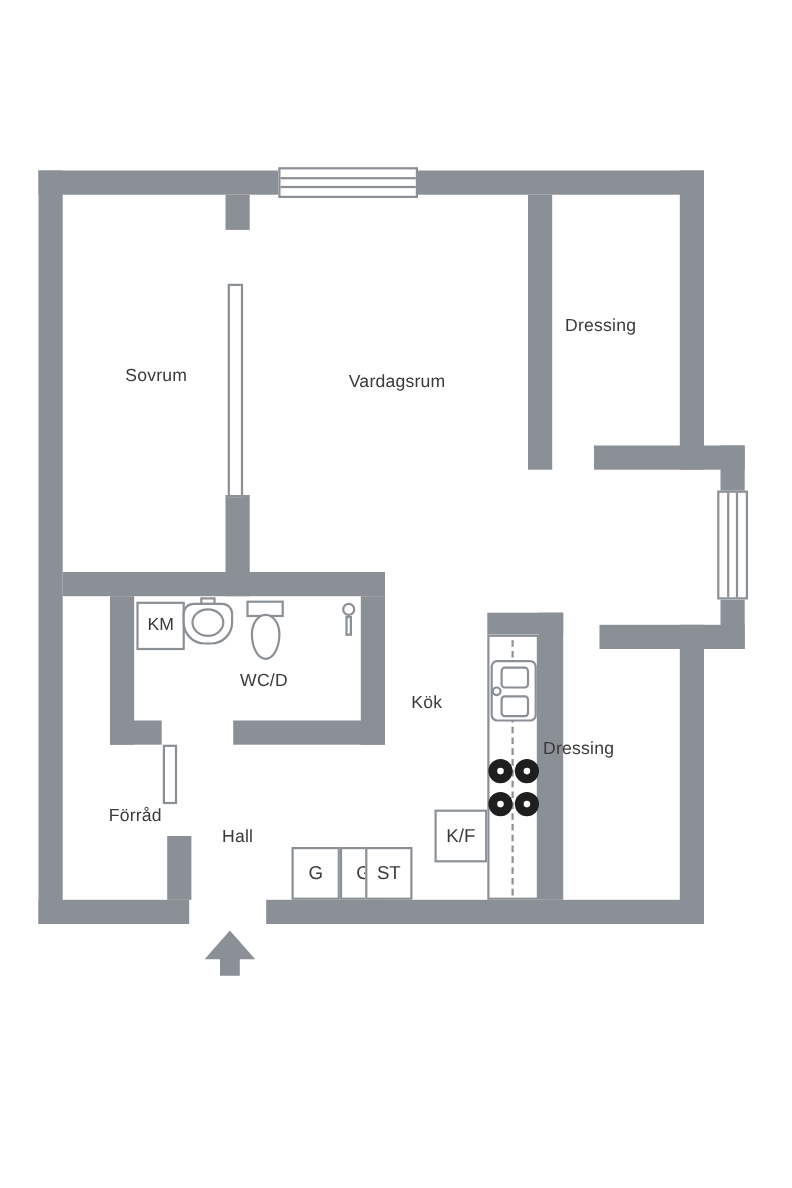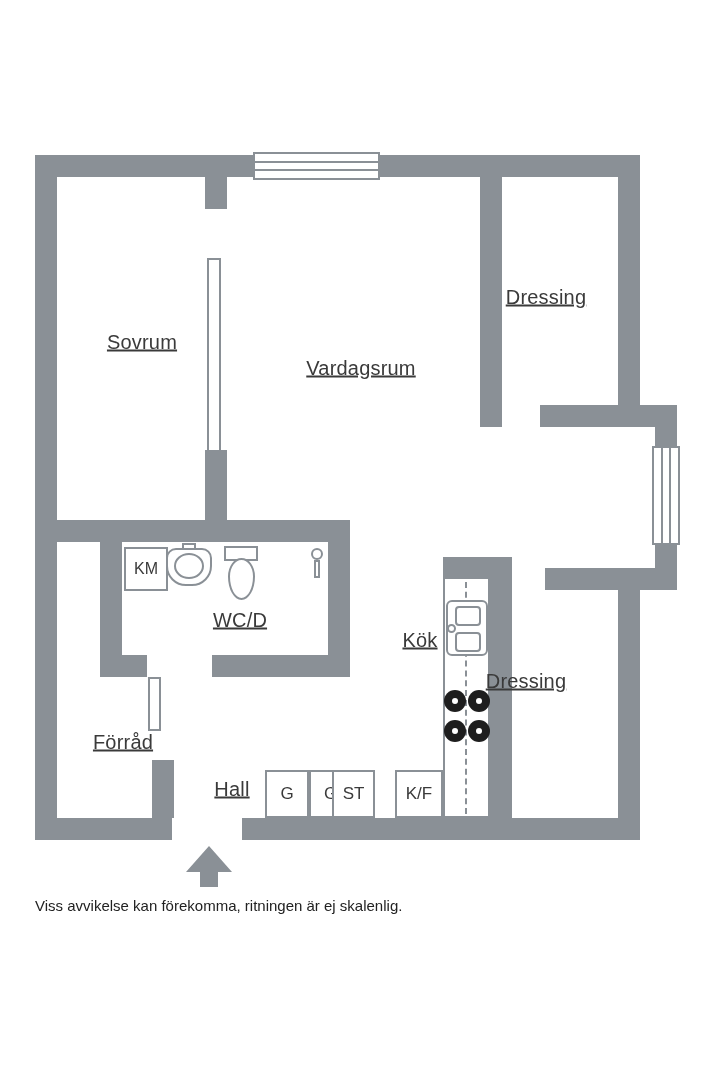--- a/index.html
+++ b/index.html
@@ -14,21 +14,21 @@
     position:absolute; background:#fff; border:2px solid var(--wall,#8a9096);
     display:flex; align-items:center; justify-content:center;
     font-size:17px; color:var(--text,#3a3a3a);
   }
   .thinbox { position:absolute; background:#fff; border:2px solid var(--wall,#8a9096); }
   .window { position:absolute; background:#fff; border:2px solid var(--wall,#8a9096); }
   .win-line-h { position:absolute; left:0; right:0; height:2px; background:var(--wall,#8a9096); }
   .win-line-v { position:absolute; top:0; bottom:0; width:2px; background:var(--wall,#8a9096); }
   .room-label {
     position:absolute; transform:translate(-50%,-50%); white-space:nowrap;
-    font-size:20px; color:var(--text,#3a3a3a); letter-spacing:.2px;text-decoration:underline;
+    font-size:16px; color:var(--text,#3a3a3a); letter-spacing:.2px;
   }
   .burner { position:absolute; width:22px; height:22px; background:#1e1e1e; border-radius:50%; }
   .burner::after {
     content:""; position:absolute; left:8px; top:8px; width:6px; height:6px;
     background:#fff; border-radius:50%;
   }
   .dashed-line {
     position:absolute; width:0; border-left:2px dashed var(--wall,#8a9096);
   }
   .disclaimer {
@@ -108,30 +108,29 @@
   <div>
     <div class="burner" style="left:444px;top:690px;"></div>
     <div class="burner" style="left:468px;top:690px;"></div>
     <div class="burner" style="left:444px;top:720px;"></div>
     <div class="burner" style="left:468px;top:720px;"></div>
   </div>
 
   <div class="box" style="left:265px;top:770px;width:44px;height:48px;">G</div>
   <div class="box" style="left:309px;top:770px;width:43px;height:48px;">G</div>
   <div class="box" style="left:332px;top:770px;width:43px;height:48px;">ST</div>
-  <div class="box" style="left:395px;top:770px;width:48px;height:48px;">K/F</div>
+  <div class="box" style="left:395px;top:736px;width:48px;height:48px;">K/F</div>
 
   <div class="room-label" style="left:142px;top:342px;">Sovrum</div>
-  <div class="room-label" style="left:361px;top:368px;">Vardagsrum</div>
+  <div class="room-label" style="left:361px;top:348px;">Vardagsrum</div>
   <div class="room-label" style="left:546px;top:297px;">Dressing</div>
   <div class="room-label" style="left:240px;top:620px;">WC/D</div>
-  <div class="room-label" style="left:420px;top:640px;">Kök</div>
+  <div class="room-label" style="left:388px;top:640px;">Kök</div>
   <div class="room-label" style="left:526px;top:681px;">Dressing</div>
   <div class="room-label" style="left:123px;top:742px;">Förråd</div>
-  <div class="room-label" style="left:232px;top:761px;margin-top:28px;">Hall</div>
+  <div class="room-label" style="left:216px;top:761px;">Hall</div>
 
   <svg width="48" height="42" viewBox="0 0 48 42" style="position:absolute;left:185px;top:846px;color:var(--wall,#8a9096);">
     <polygon points="24,0 47,26 33,26 33,41 15,41 15,26 1,26" fill="currentColor"></polygon>
   </svg>
 
-  <div class="disclaimer" style="left:35px;top:897px;">Viss avvikelse kan förekomma, ritningen är ej skalenlig.</div>
 
 </div>
 
 </body></html>

